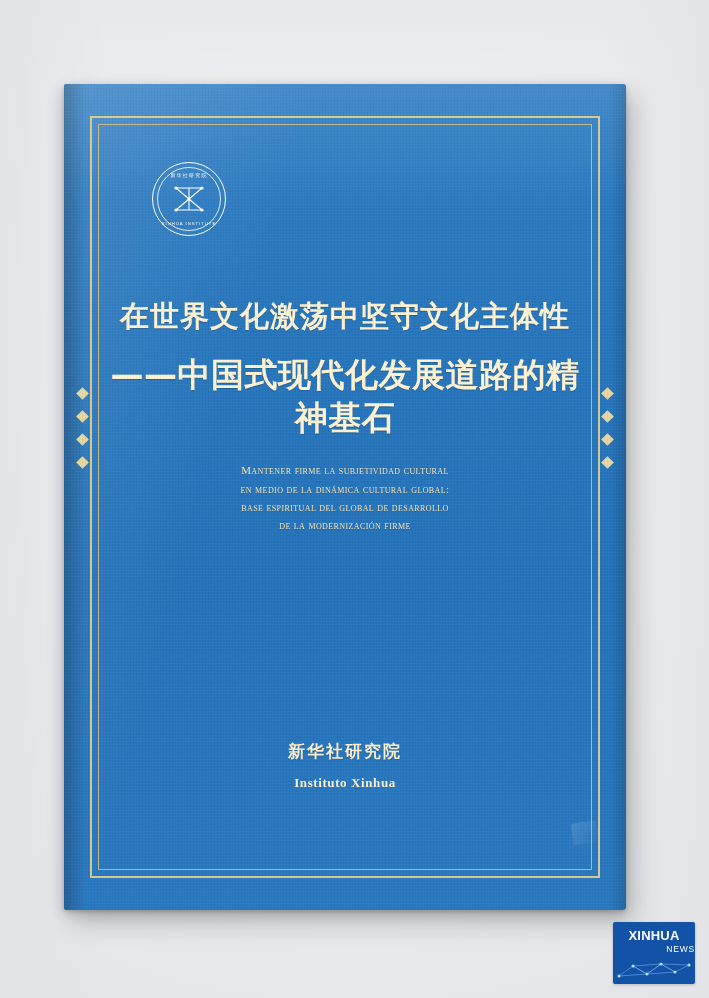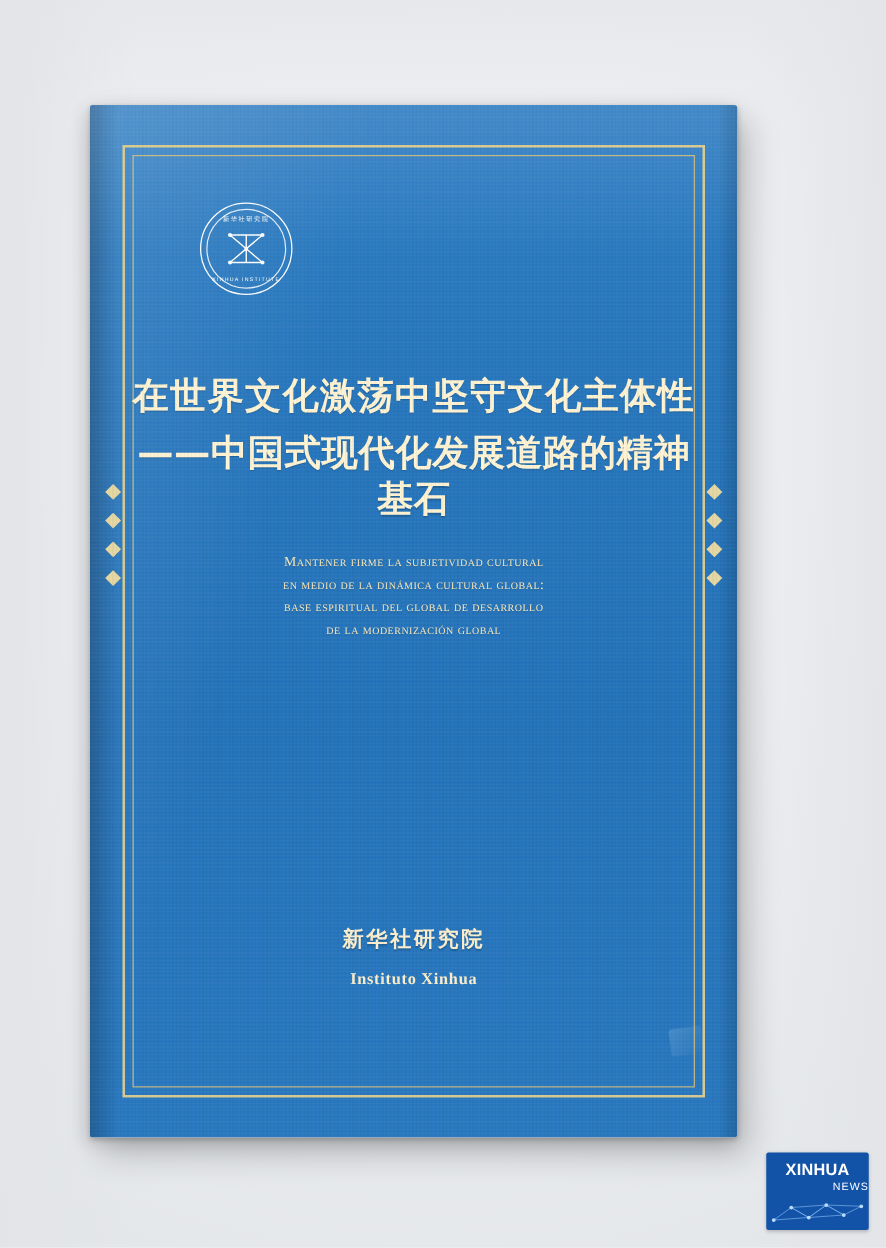--- a/index.html
+++ b/index.html
@@ -34,23 +34,23 @@
   }
   .surface-shade-top {
     position: absolute;
     left: 0; right: 0; top: 0; height: 90px;
     background: linear-gradient(to bottom, #e6e8ec 0%, rgba(236,238,240,0) 100%);
   }
 
   
   #book {
     position: absolute;
-    left: 72px;
+    left: 64px;
     top: 84px;
-    width: 518px;
+    width: 562px;
     height: 826px;
     background:
       linear-gradient(105deg, rgba(255,255,255,0.10) 0%, rgba(255,255,255,0.0) 32%),
       linear-gradient(180deg, #2f7ec4 0%, #2877bd 28%, #2573ba 60%, #2a79c0 100%);
     box-shadow:
       0 2px 4px rgba(0,0,0,0.18),
       8px 12px 26px rgba(0,0,0,0.22),
       -3px 4px 14px rgba(0,0,0,0.12);
     border-radius: 2px 3px 3px 2px;
     overflow: hidden;
@@ -178,26 +178,26 @@
     font-family: "DejaVu Sans", "Liberation Sans", sans-serif;
     font-size: 29px;
     font-weight: bold;
     letter-spacing: 1px;
     color: #fdf2d2;
     text-shadow: 0 1px 1px rgba(0,0,0,0.18);
     line-height: 1.3;
   }
   .title-cn-2 {
     font-family: "DejaVu Sans", "Liberation Sans", sans-serif;
-    font-size: 29px;
+    font-size: 33px;
     font-weight: bold;
     letter-spacing: 0.5px;
     color: #fdf2d2;
     text-shadow: 0 1px 1px rgba(0,0,0,0.18);
-    margin-top: 8px;
+    margin-top: 18px;
     line-height: 1.3;
   }
   .title-es {
     margin-top: 22px;
     color: #f7e7bb;
     font-family: "Liberation Serif", serif;
     font-size: 11px;
     font-variant: small-caps;
     letter-spacing: 0.4px;
     line-height: 1.65;
@@ -314,21 +314,21 @@
       </div>
     </div>
 
     <div class="title-block">
       <div class="title-cn-1">在世界文化激荡中坚守文化主体性</div>
       <div class="title-cn-2">——中国式现代化发展道路的精神基石</div>
       <div class="title-es">
         <div>Mantener firme la subjetividad cultural</div>
         <div>en medio de la dinámica cultural global:</div>
         <div>base espiritual del global de desarrollo</div>
-        <div>de la modernización global</div>
+        <div>de la modernización firme</div>
       </div>
     </div>
 
     <div class="publisher">
       <div class="pub-cn">新华社研究院</div>
       <div class="pub-es">Instituto Xinhua</div>
     </div>
 
   </div>
 

